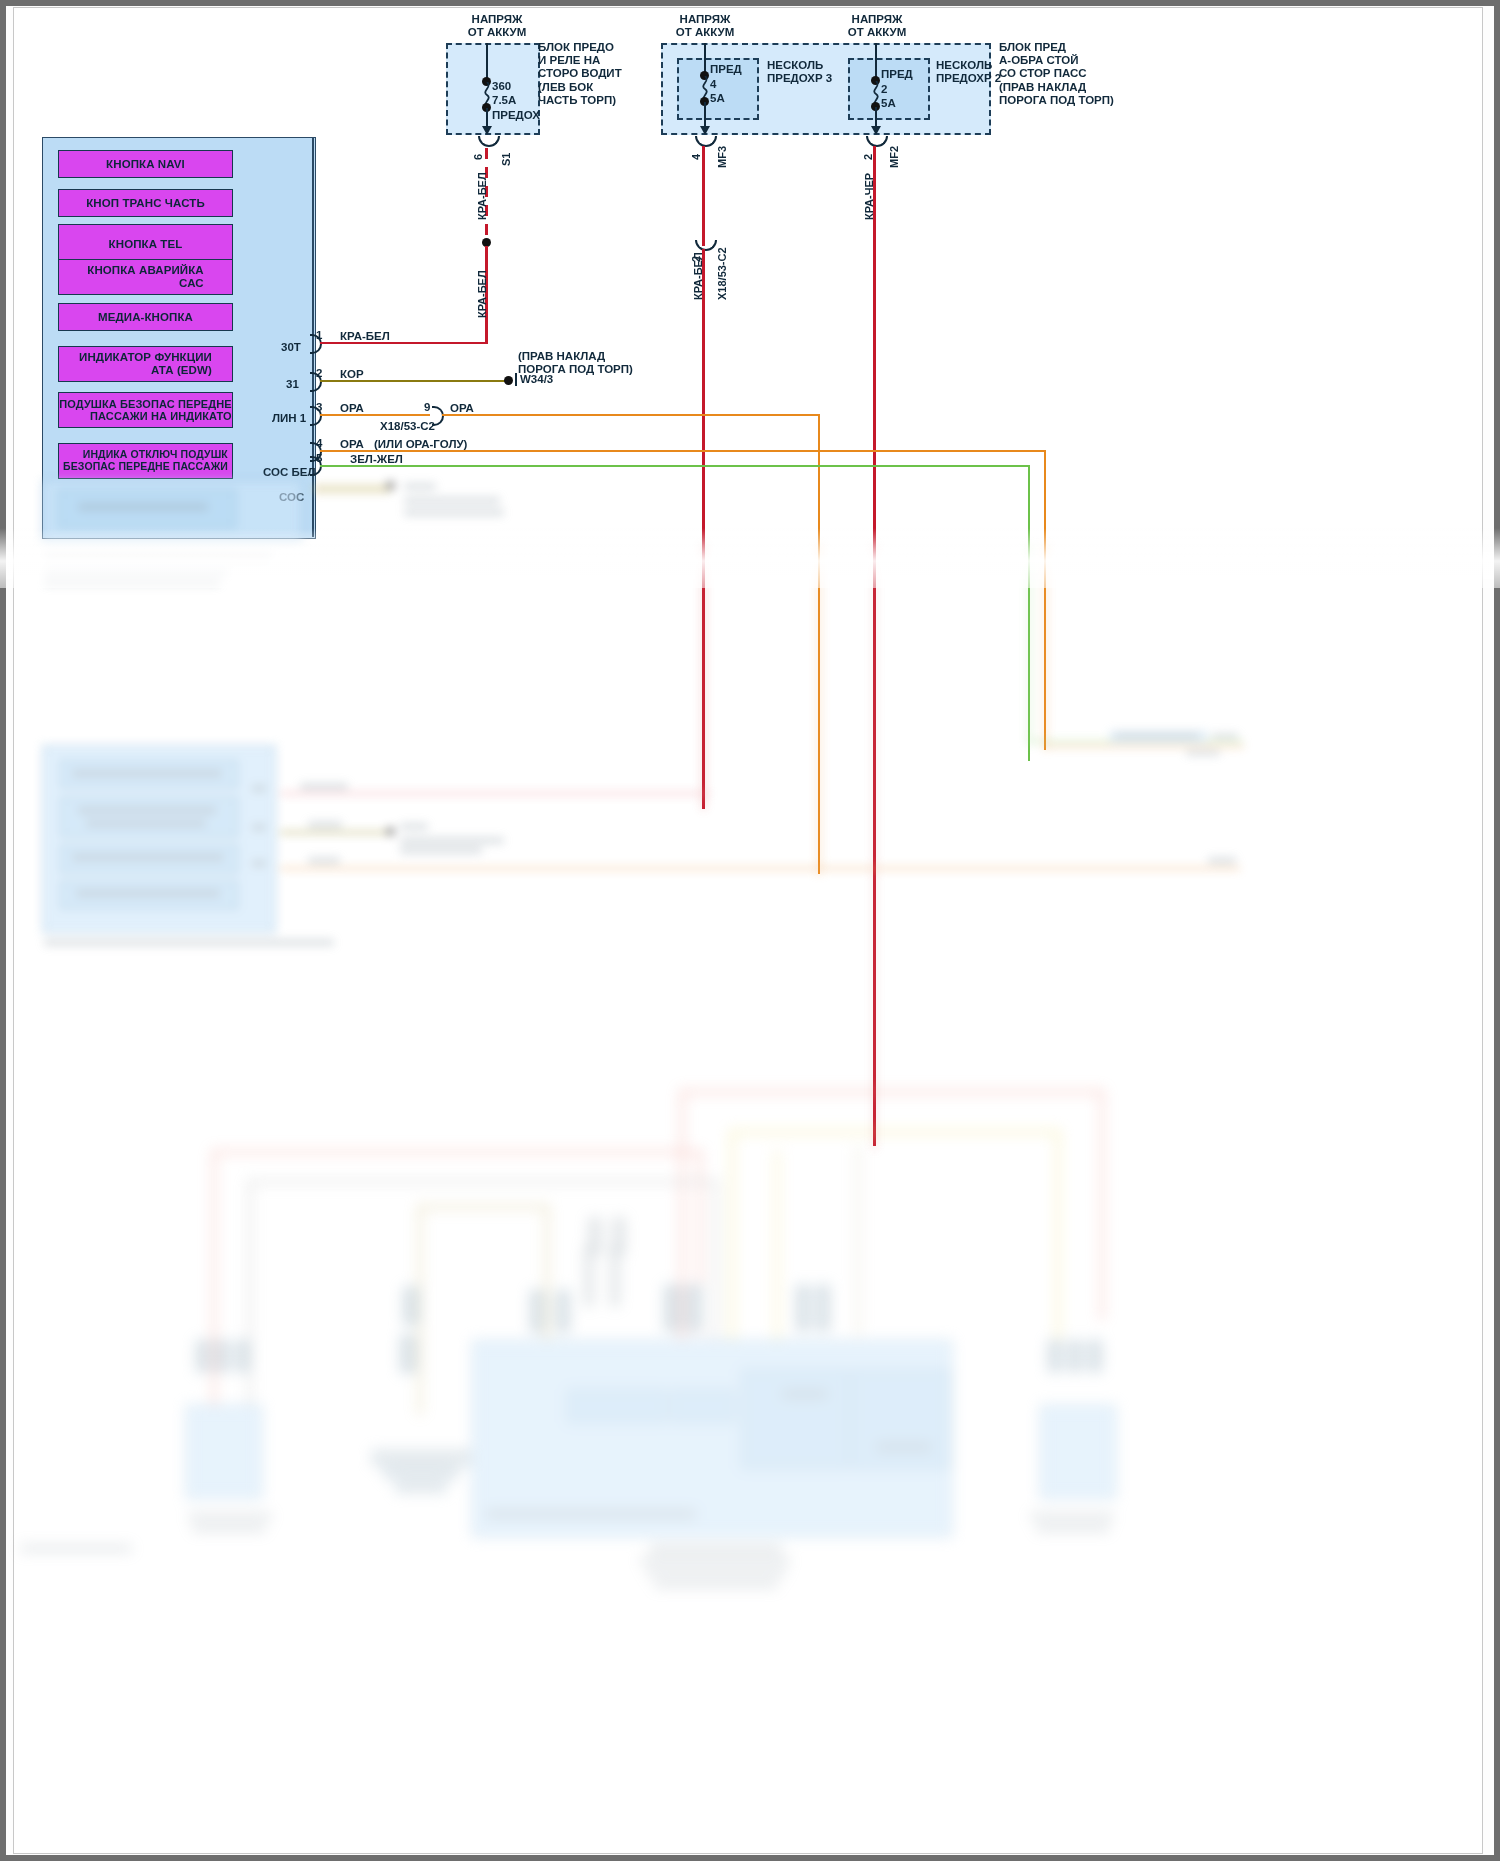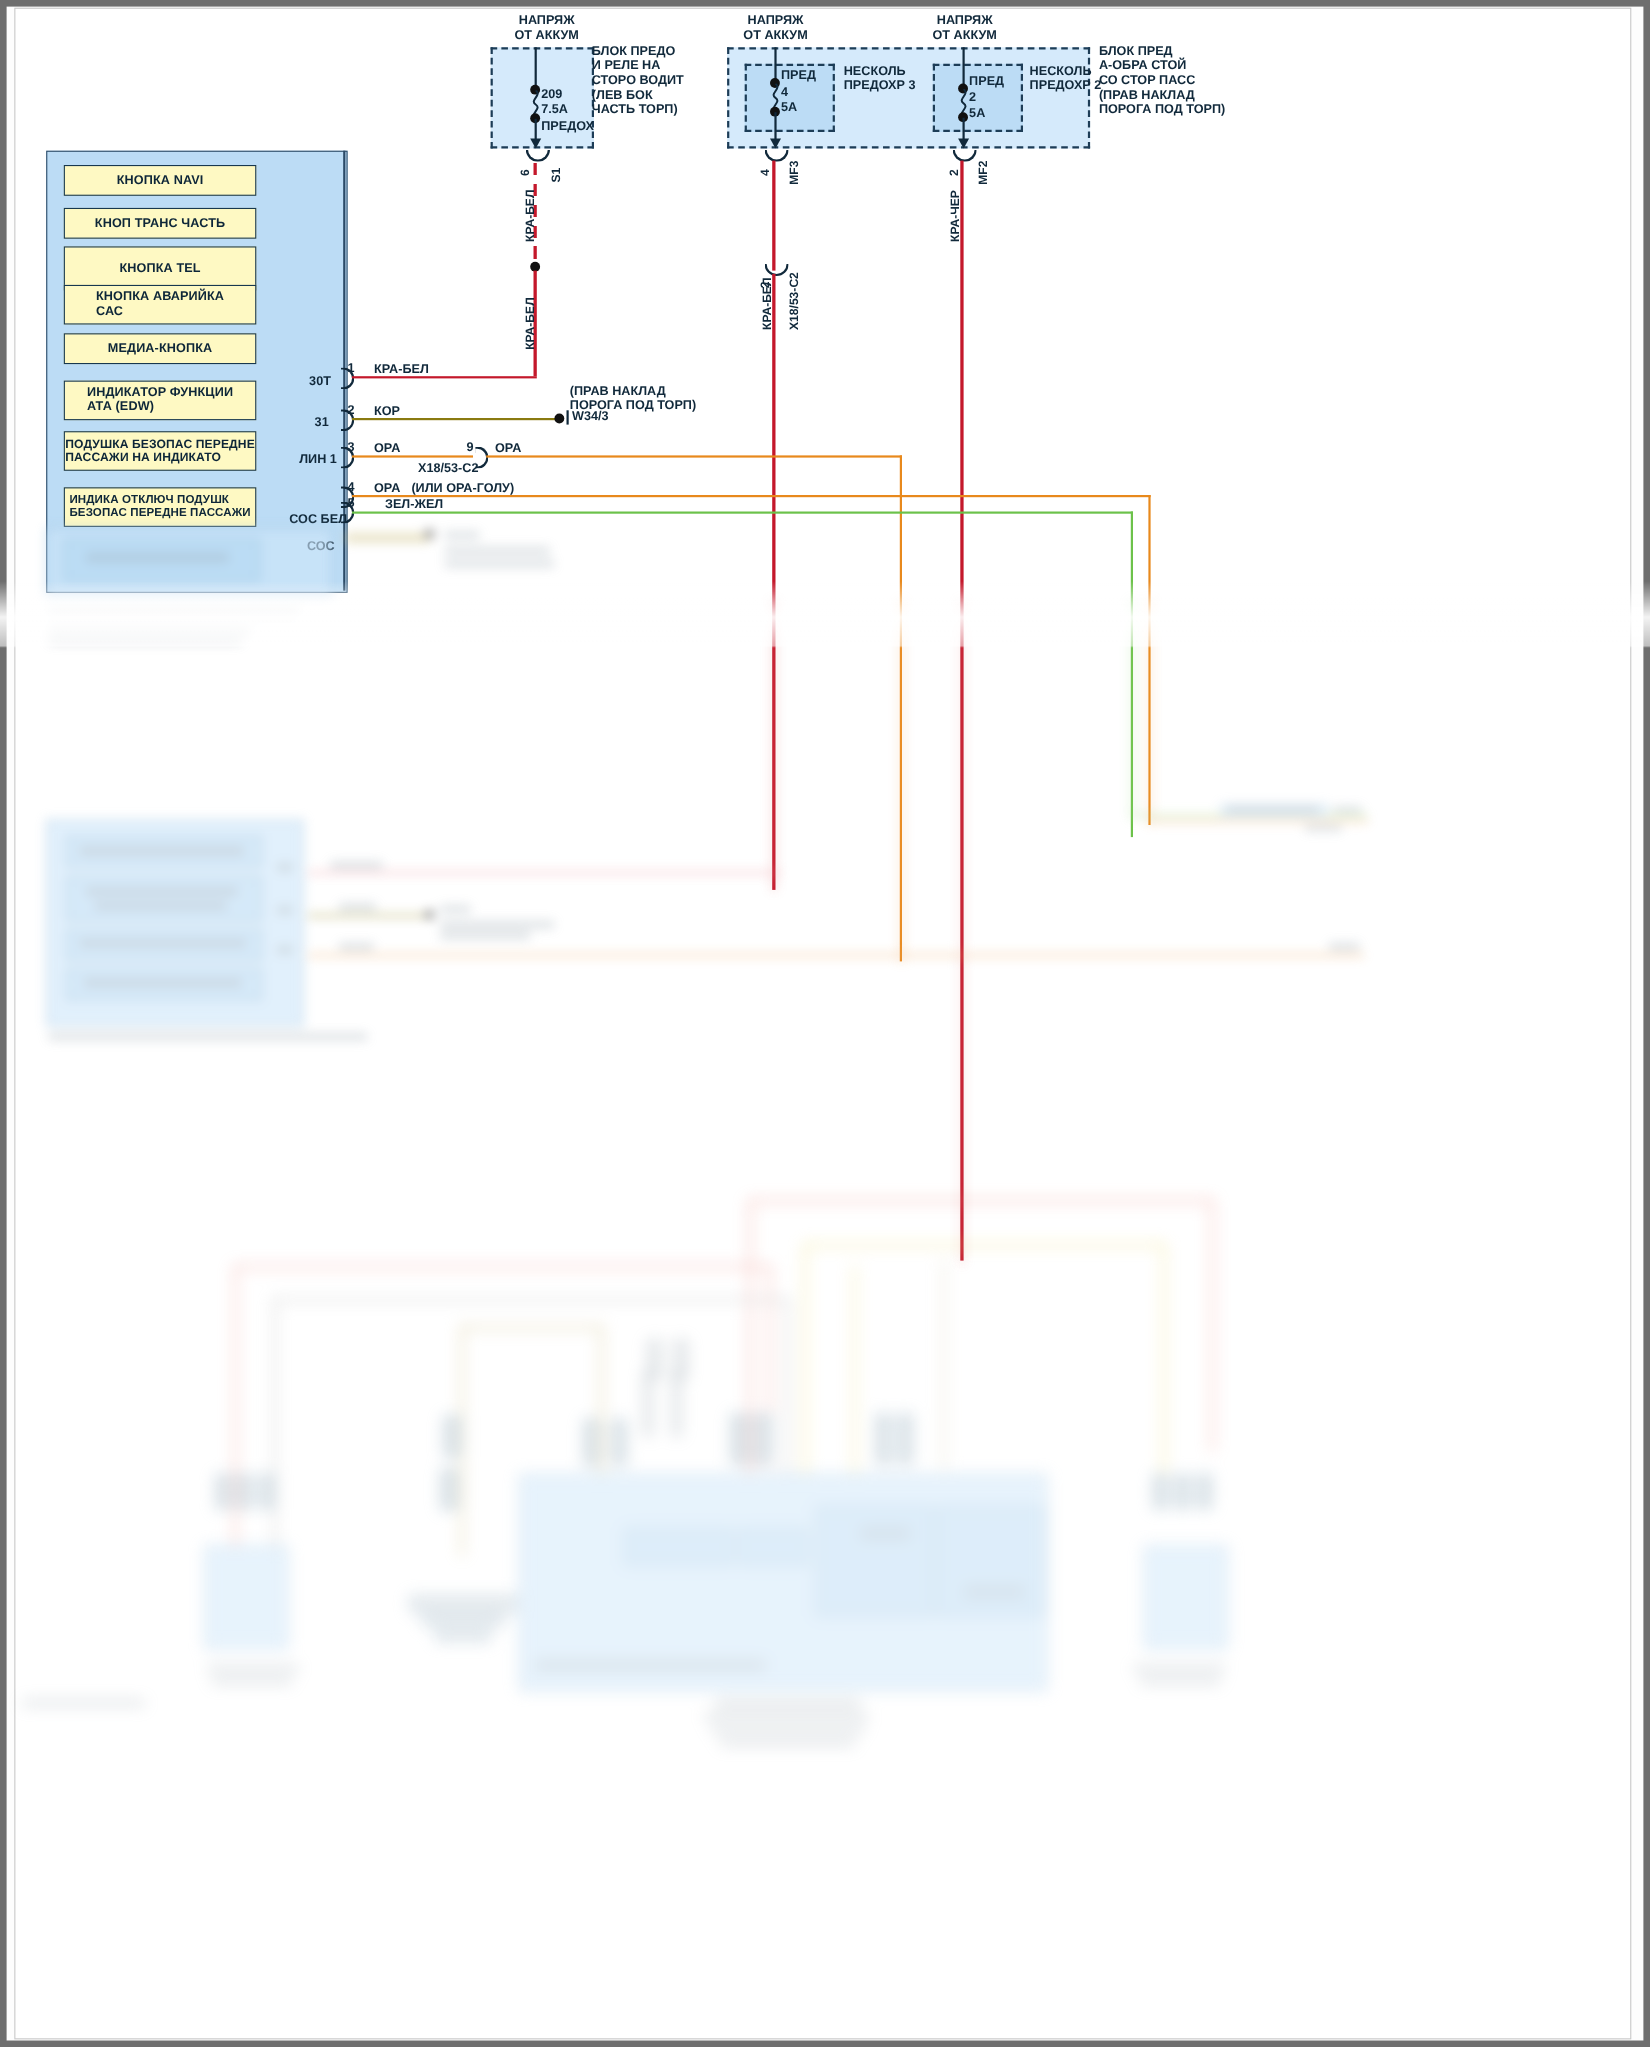--- a/index.html
+++ b/index.html
@@ -5,22 +5,22 @@
   html,body{margin:0;padding:0;background:#ffffff;}
   body{font-family:"Liberation Sans",sans-serif;}
   #root{position:relative;width:1500px;height:1861px;background:#ffffff;overflow:hidden;}
 
   
   .scan-frame{position:absolute;left:0;top:0;width:1500px;height:1861px;
      border:6px solid #6e6e6e;box-sizing:border-box;background:#fdfdfd;}
   .scan-inner{position:absolute;left:14px;top:8px;width:1468px;height:1845px;background:#fff;
      box-shadow:0 0 0 1px #c8c8c8;}
   .module{background:#bcdcf5;border:1px solid #2b4a66;}
-  .subbox{position:absolute;box-sizing:border-box;background:#fef9c3;border:1px solid #17384f;
-     display:flex;align-items:center;justify-content:center;text-align:left;
+  .subbox{position:absolute;box-sizing:border-box;background:#d946ef;border:1px solid #17384f;
+     display:flex;align-items:center;justify-content:center;text-align:right;
      font-size:11.5px;font-weight:700;color:#0d2638;line-height:1.12;letter-spacing:.1px;}
   .fusebox{position:absolute;box-sizing:border-box;background:#d5eafb;border:2px dashed #1d3d57;}
   .fuseinner{position:absolute;box-sizing:border-box;background:#bcdcf5;border:2px dashed #1d3d57;}
 
   .txt{position:absolute;font-size:11.5px;font-weight:700;color:#11293b;line-height:1.15;white-space:pre;}
   .txt.c{text-align:center;}
   .vtxt{position:absolute;font-size:11px;font-weight:700;color:#11293b;white-space:nowrap;
         transform-origin:0 0;transform:rotate(-90deg);}
 
   .wire{position:absolute;}
@@ -66,21 +66,21 @@
 
   <div class="wire wv" style="left:486px;top:43px;height:38px;background:#11293b;"></div>
   <div class="dot" style="left:482px;top:77px;"></div>
   <svg class="fusecoil" style="left:481px;top:82px;" viewBox="0 0 12 26">
     <path d="M6 0 C 12 5, 0 9, 6 13 C 12 17, 0 21, 6 26" stroke="#11293b" stroke-width="1.8" fill="none"></path>
   </svg>
   <div class="dot" style="left:482px;top:103px;"></div>
   <div class="wire wv" style="left:486px;top:108px;height:20px;background:#11293b;"></div>
   <div class="arrow-dn" style="left:482px;top:126px;"></div>
   <div class="txt" style="left:492px;top:66px;margin-top:43px;">ПРЕДОХ</div>
-  <div class="txt" style="left:492px;top:80px;">209</div>
+  <div class="txt" style="left:492px;top:80px;">360</div>
   <div class="txt" style="left:492px;top:94px;">7.5A</div>
   <div class="txt" style="left:538px;top:41px;">БЛОК ПРЕДО
 И РЕЛЕ НА
 СТОРО ВОДИТ
 (ЛЕВ БОК
 ЧАСТЬ ТОРП)</div>
 
   <div class="txt c" style="left:650px;top:13px;width:110px;">НАПРЯЖ
 ОТ АККУМ</div>
   <div class="fusebox" style="left:661px;top:43px;width:330px;height:92px;"></div>

